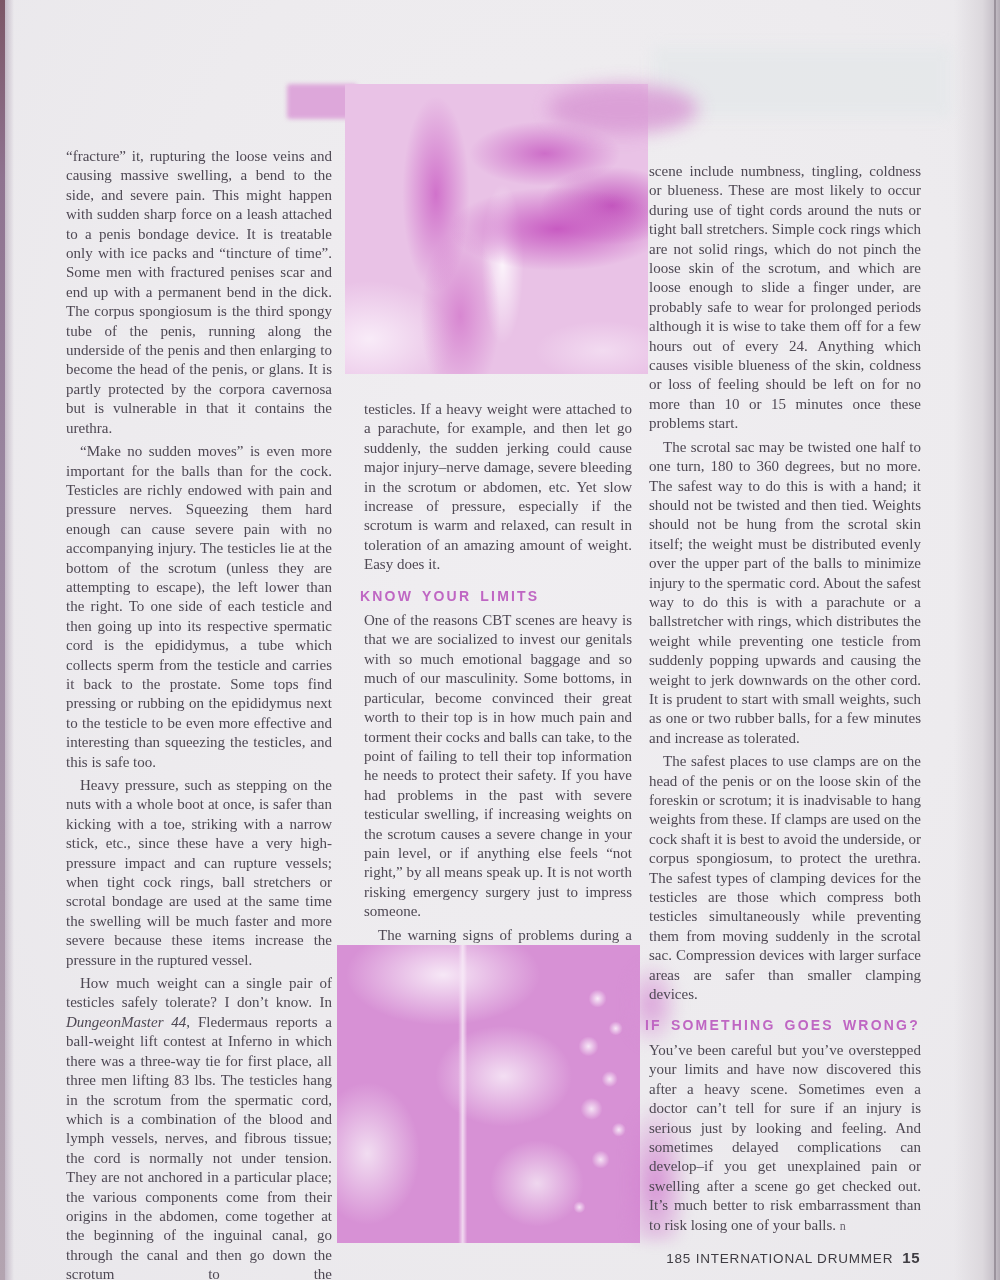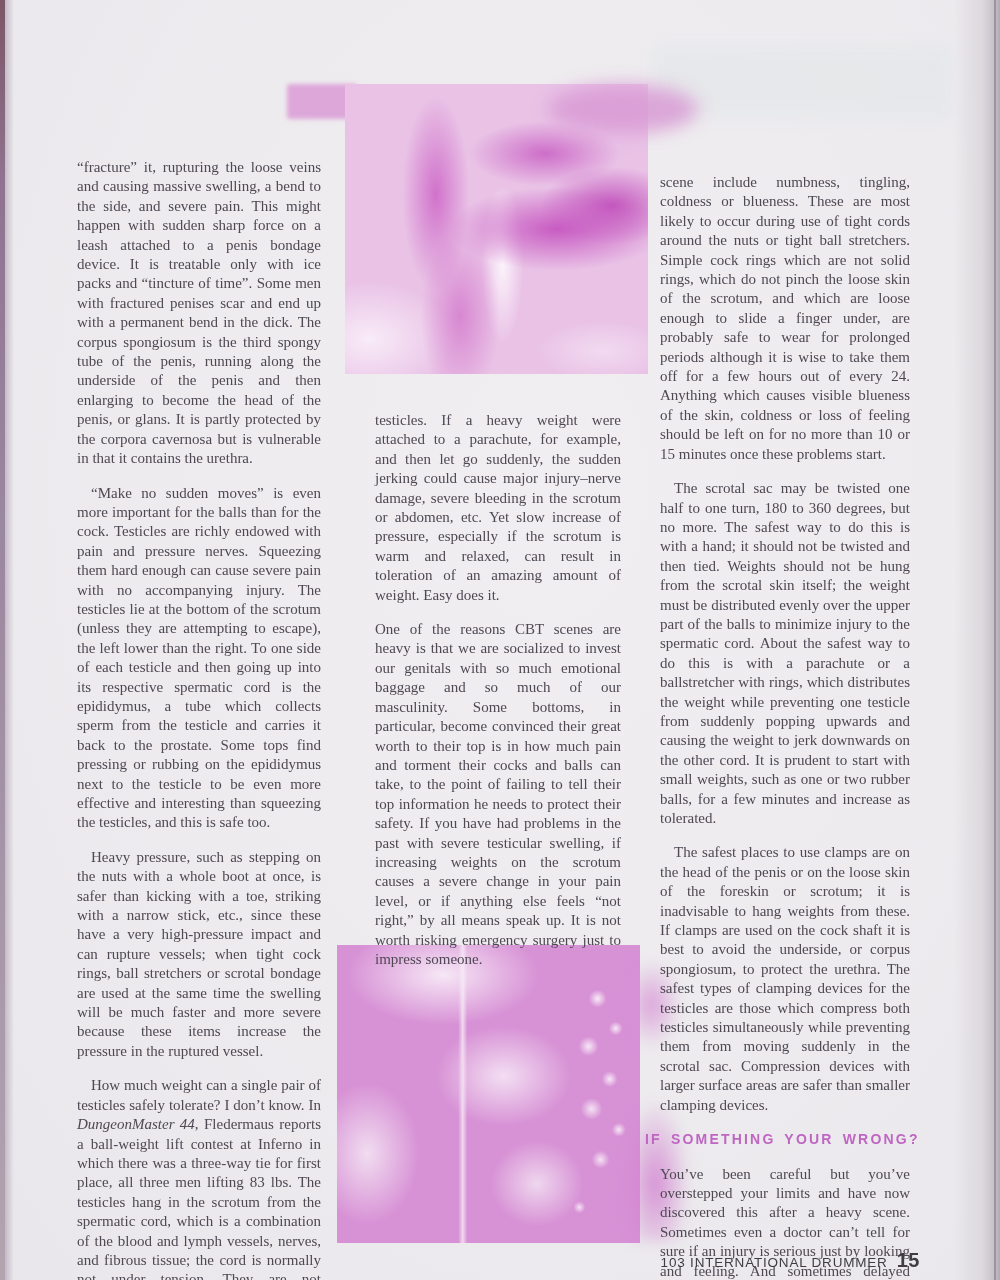--- a/index.html
+++ b/index.html
@@ -75,40 +75,40 @@
   }
   .ghost-blob {
     position:absolute; left:548px; top:84px; width:150px; height:50px; z-index:1;
     border-radius:50%; background:#d99bd5; opacity:0.85; filter:blur(9px);
   }
   
   .col {
     position:absolute; z-index:3; color:#4e4853;
     font-size:15px; line-height:19.4px; text-align:justify;
   }
-  .col p { margin:15px; }
+  .col p { margin:4px; }
   .ind { text-indent:14px; }
   .cont { text-align-last:justify; }
   .col-left   { left:62px;  top:143px; width:274px; }
   .col-middle { left:360px; top:396px; width:276px; }
   .col-right  { left:645px; top:158px; width:280px; }
   .sec-head {
     font-family:"Liberation Sans", sans-serif; font-weight:bold;
     font-size:14px; letter-spacing:2.2px; word-spacing:3px;
     color:#bf66c3; margin:12px 0 5px 0 !important; text-align:left;
   }
   em { }
   .endmark { font-size:12px; color:#6a6570; }
   
   .footer {
     position:absolute; left:620px; top:1249px; width:300px; z-index:4;
     text-align:right; font-family:"Liberation Sans", sans-serif;
     font-size:13.5px; letter-spacing:0.8px; color:#3f3d43;
   }
-  .footer .pagenum { font-weight:bold; font-size:20px; letter-spacing:0.5px; }
+  .footer .pagenum { font-weight:bold; font-size:15px; letter-spacing:0.5px; }
 </style>
 </head>
 <body>
 
 <div class="page">
 
   <div class="photo-top-ext"></div>
   <div class="photo-top"></div>
   <div class="photo-bottom"></div>
   <div class="photo-bottom-spill"></div>
@@ -117,33 +117,35 @@
 
   <div class="col col-left">
     <p>“fracture” it, rupturing the loose veins and causing massive swelling, a bend to the side, and severe pain. This might happen with sudden sharp force on a leash attached to a penis bondage device. It is treatable only with ice packs and “tincture of time”. Some men with fractured penises scar and end up with a permanent bend in the dick. The corpus spongiosum is the third spongy tube of the penis, running along the underside of the penis and then enlarging to become the head of the penis, or glans. It is partly protected by the corpora cavernosa but is vulnerable in that it contains the urethra.</p>
     <p class="ind">“Make no sudden moves” is even more important for the balls than for the cock. Testicles are richly endowed with pain and pressure nerves. Squeezing them hard enough can cause severe pain with no accompanying injury. The testicles lie at the bottom of the scrotum (unless they are attempting to escape), the left lower than the right. To one side of each testicle and then going up into its respective spermatic cord is the epididymus, a tube which collects sperm from the testicle and carries it back to the prostate. Some tops find pressing or rubbing on the epididymus next to the testicle to be even more effective and interesting than squeezing the testicles, and this is safe too.</p>
     <p class="ind">Heavy pressure, such as stepping on the nuts with a whole boot at once, is safer than kicking with a toe, striking with a narrow stick, etc., since these have a very high-pressure impact and can rupture vessels; when tight cock rings, ball stretchers or scrotal bondage are used at the same time the swelling will be much faster and more severe because these items increase the pressure in the ruptured vessel.</p>
     <p class="ind cont"><span>How much weight can a single pair of testicles safely tolerate? I don’t know. In </span><em>DungeonMaster 44</em><span>, Fledermaus reports a ball-weight lift contest at Inferno in which there was a three-way tie for first place, all three men lifting 83 lbs. The testicles hang in the scrotum from the spermatic cord, which is a combination of the blood and lymph vessels, nerves, and fibrous tissue; the cord is normally not under tension. They are not anchored in a particular place; the various components come from their origins in the abdomen, come together at the beginning of the inguinal canal, go through the canal and then go down the scrotum to the</span></p>
   </div>
 
   <div class="col col-middle">
     <p>testicles. If a heavy weight were attached to a parachute, for example, and then let go suddenly, the sudden jerking could cause major injury–nerve damage, severe bleeding in the scrotum or abdomen, etc. Yet slow increase of pressure, especially if the scrotum is warm and relaxed, can result in toleration of an amazing amount of weight. Easy does it.</p>
+    <p class="sec-head">KNOW YOUR LIMITS</p>
     <p>One of the reasons CBT scenes are heavy is that we are socialized to invest our genitals with so much emotional baggage and so much of our masculinity. Some bottoms, in particular, become convinced their great worth to their top is in how much pain and torment their cocks and balls can take, to the point of failing to tell their top information he needs to protect their safety. If you have had problems in the past with severe testicular swelling, if increasing weights on the scrotum causes a severe change in your pain level, or if anything else feels “not right,” by all means speak up. It is not worth risking emergency surgery just to impress someone.</p>
+    <p class="ind cont">The warning signs of problems during a</p>
   </div>
 
   <div class="col col-right">
     <p>scene include numbness, tingling, coldness or blueness. These are most likely to occur during use of tight cords around the nuts or tight ball stretchers. Simple cock rings which are not solid rings, which do not pinch the loose skin of the scrotum, and which are loose enough to slide a finger under, are probably safe to wear for prolonged periods although it is wise to take them off for a few hours out of every 24. Anything which causes visible blueness of the skin, coldness or loss of feeling should be left on for no more than 10 or 15 minutes once these problems start.</p>
     <p class="ind">The scrotal sac may be twisted one half to one turn, 180 to 360 degrees, but no more. The safest way to do this is with a hand; it should not be twisted and then tied. Weights should not be hung from the scrotal skin itself; the weight must be distributed evenly over the upper part of the balls to minimize injury to the spermatic cord. About the safest way to do this is with a parachute or a ballstretcher with rings, which distributes the weight while preventing one testicle from suddenly popping upwards and causing the weight to jerk downwards on the other cord. It is prudent to start with small weights, such as one or two rubber balls, for a few minutes and increase as tolerated.</p>
     <p class="ind">The safest places to use clamps are on the head of the penis or on the loose skin of the foreskin or scrotum; it is inadvisable to hang weights from these. If clamps are used on the cock shaft it is best to avoid the underside, or corpus spongiosum, to protect the urethra. The safest types of clamping devices for the testicles are those which compress both testicles simultaneously while preventing them from moving suddenly in the scrotal sac. Compression devices with larger surface areas are safer than smaller clamping devices.</p>
-    <p class="sec-head">IF SOMETHING YOUR WRONG?</p>
+    <p class="sec-head">IF SOMETHING GOES WRONG?</p>
     <p><span>You’ve been careful but you’ve overstepped your limits and have now discovered this after a heavy scene. Sometimes even a doctor can’t tell for sure if an injury is serious just by looking and feeling. And sometimes delayed complications can develop–if you get unexplained pain or swelling after a scene go get checked out. It’s much better to risk embarrassment than to risk losing one of your balls. </span><span class="endmark">n</span></p>
   </div>
 
   <div class="footer">
-    <span>103 INTERNATIONAL DRUMMER</span>&nbsp;&nbsp;<span class="pagenum">15</span>
+    <span>185 INTERNATIONAL DRUMMER</span>&nbsp;&nbsp;<span class="pagenum">15</span>
   </div>
 
   <div class="left-edge"></div>
   <div class="left-edge-fade"></div>
   <div class="right-edge"></div>
   <div class="right-edge-line"></div>
 
 </div>
 
 </body></html>

